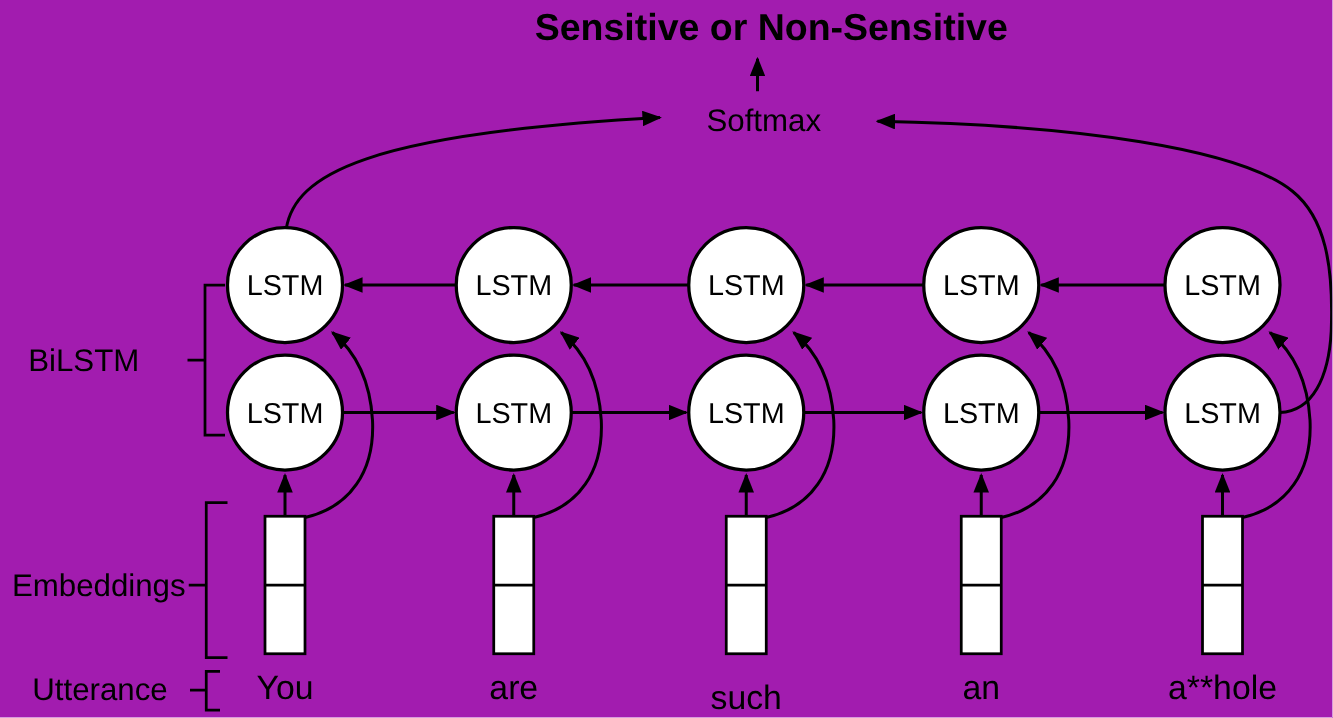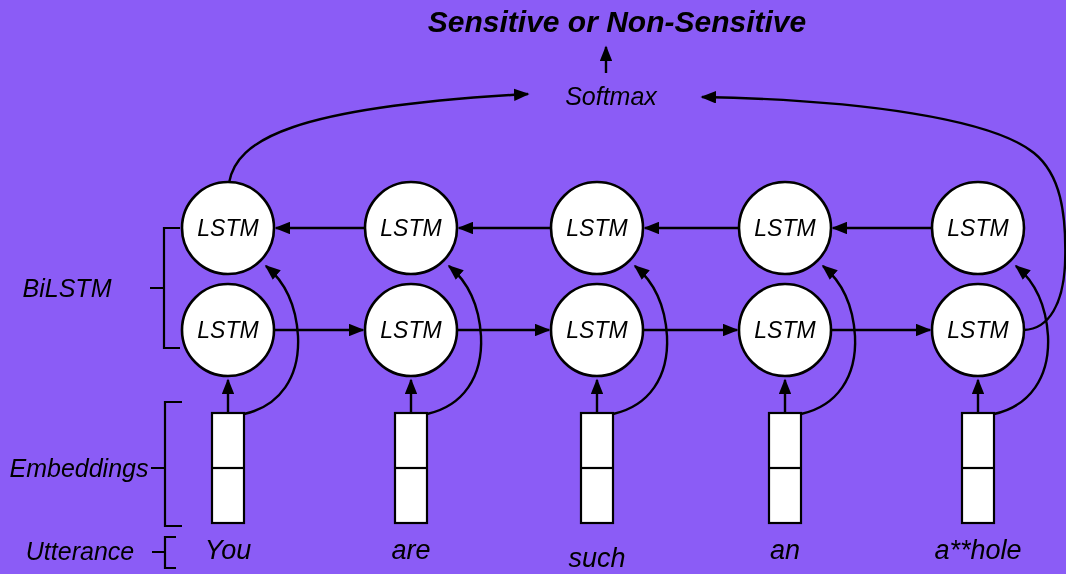--- a/index.html
+++ b/index.html
@@ -1,16 +1,16 @@
 <!DOCTYPE html>
 <html><head>
 <meta charset="utf-8">
 <style>
   html, body { margin: 0; padding: 0; background: #ffffff; }
-  .stage { position: relative; width: 1066px; height: 574px; background: #8b5cf6; font-style: italic; }
+  .stage { position: relative; width: 1066px; height: 574px; background: #a21caf; }
   svg { display: block; }
   svg text {
     font-family: "Liberation Sans", sans-serif;
     fill: #000000;
     text-anchor: middle;
   }
   .title-text { font-size: 30px; font-weight: 700; }
   .softmax-text { font-size: 25px; }
   .lstm-text { font-size: 23px; }
   .row-label-text { font-size: 25px; }

